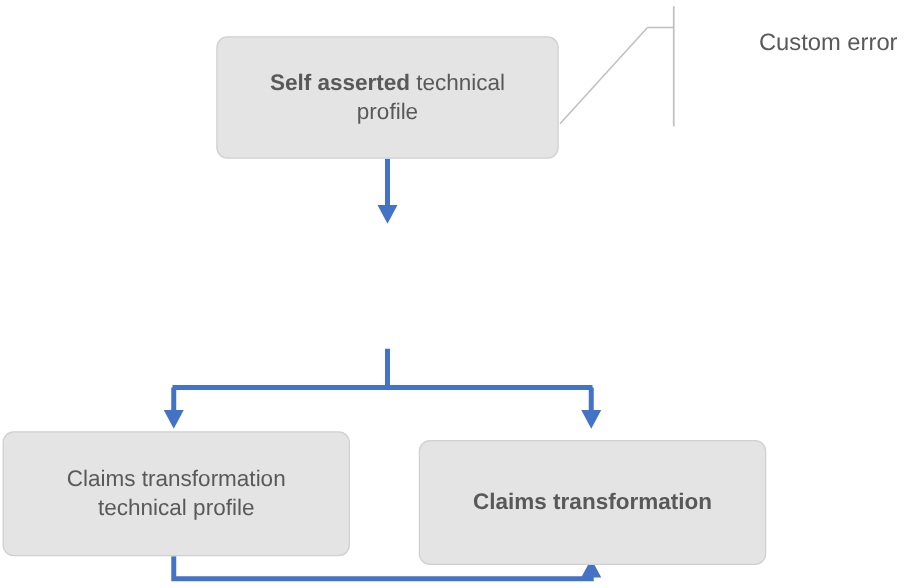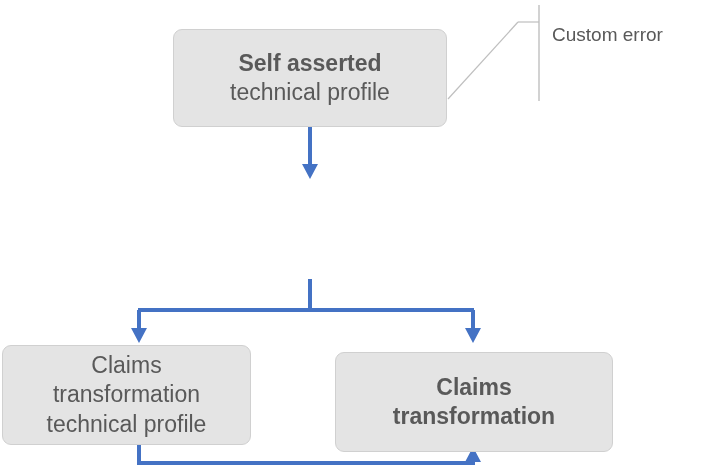--- a/index.html
+++ b/index.html
@@ -39,45 +39,45 @@
     z-index: 2;
     box-sizing: border-box;
     background: #E4E4E4;
     border: 1px solid #D0D0D0;
     border-radius: 9px;
     display: flex;
     align-items: center;
     justify-content: center;
     text-align: center;
     color: #595959;
-    font-size: 23px;
+    font-size: 18px;
     line-height: 1.28;
     padding: 4px 24px;
   }
   .node-box .node-label {
     display: block;
     width: 100%;
   }
   .node-box b {
     font-weight: bold;
   }
 
   #node-self-asserted   { left: 173px; top: 29px;  width: 274px; height: 98px;  }
   #node-validation      { left: 173px; top: 181px; width: 274px; height: 98px;  }
-  #node-claims-tp       { left: 2px;   top: 345px; width: 249px; height: 100px; }
+  #node-claims-tp       { left: 2px;   top: 345px; width: 278px; height: 100px; }
   #node-claims-trans    { left: 335px; top: 352px; width: 278px; height: 100px; }
 
   
   #callout-text {
     position: absolute;
     z-index: 2;
     left: 552px;
     top: 22px;
     width: 166px;
-    text-align: left;
+    text-align: right;
     color: #595959;
     font-size: 19px;
     line-height: 1.42;
   }
 </style>
 </head>
 <body>
 
 <div id="diagram-canvas">
 

